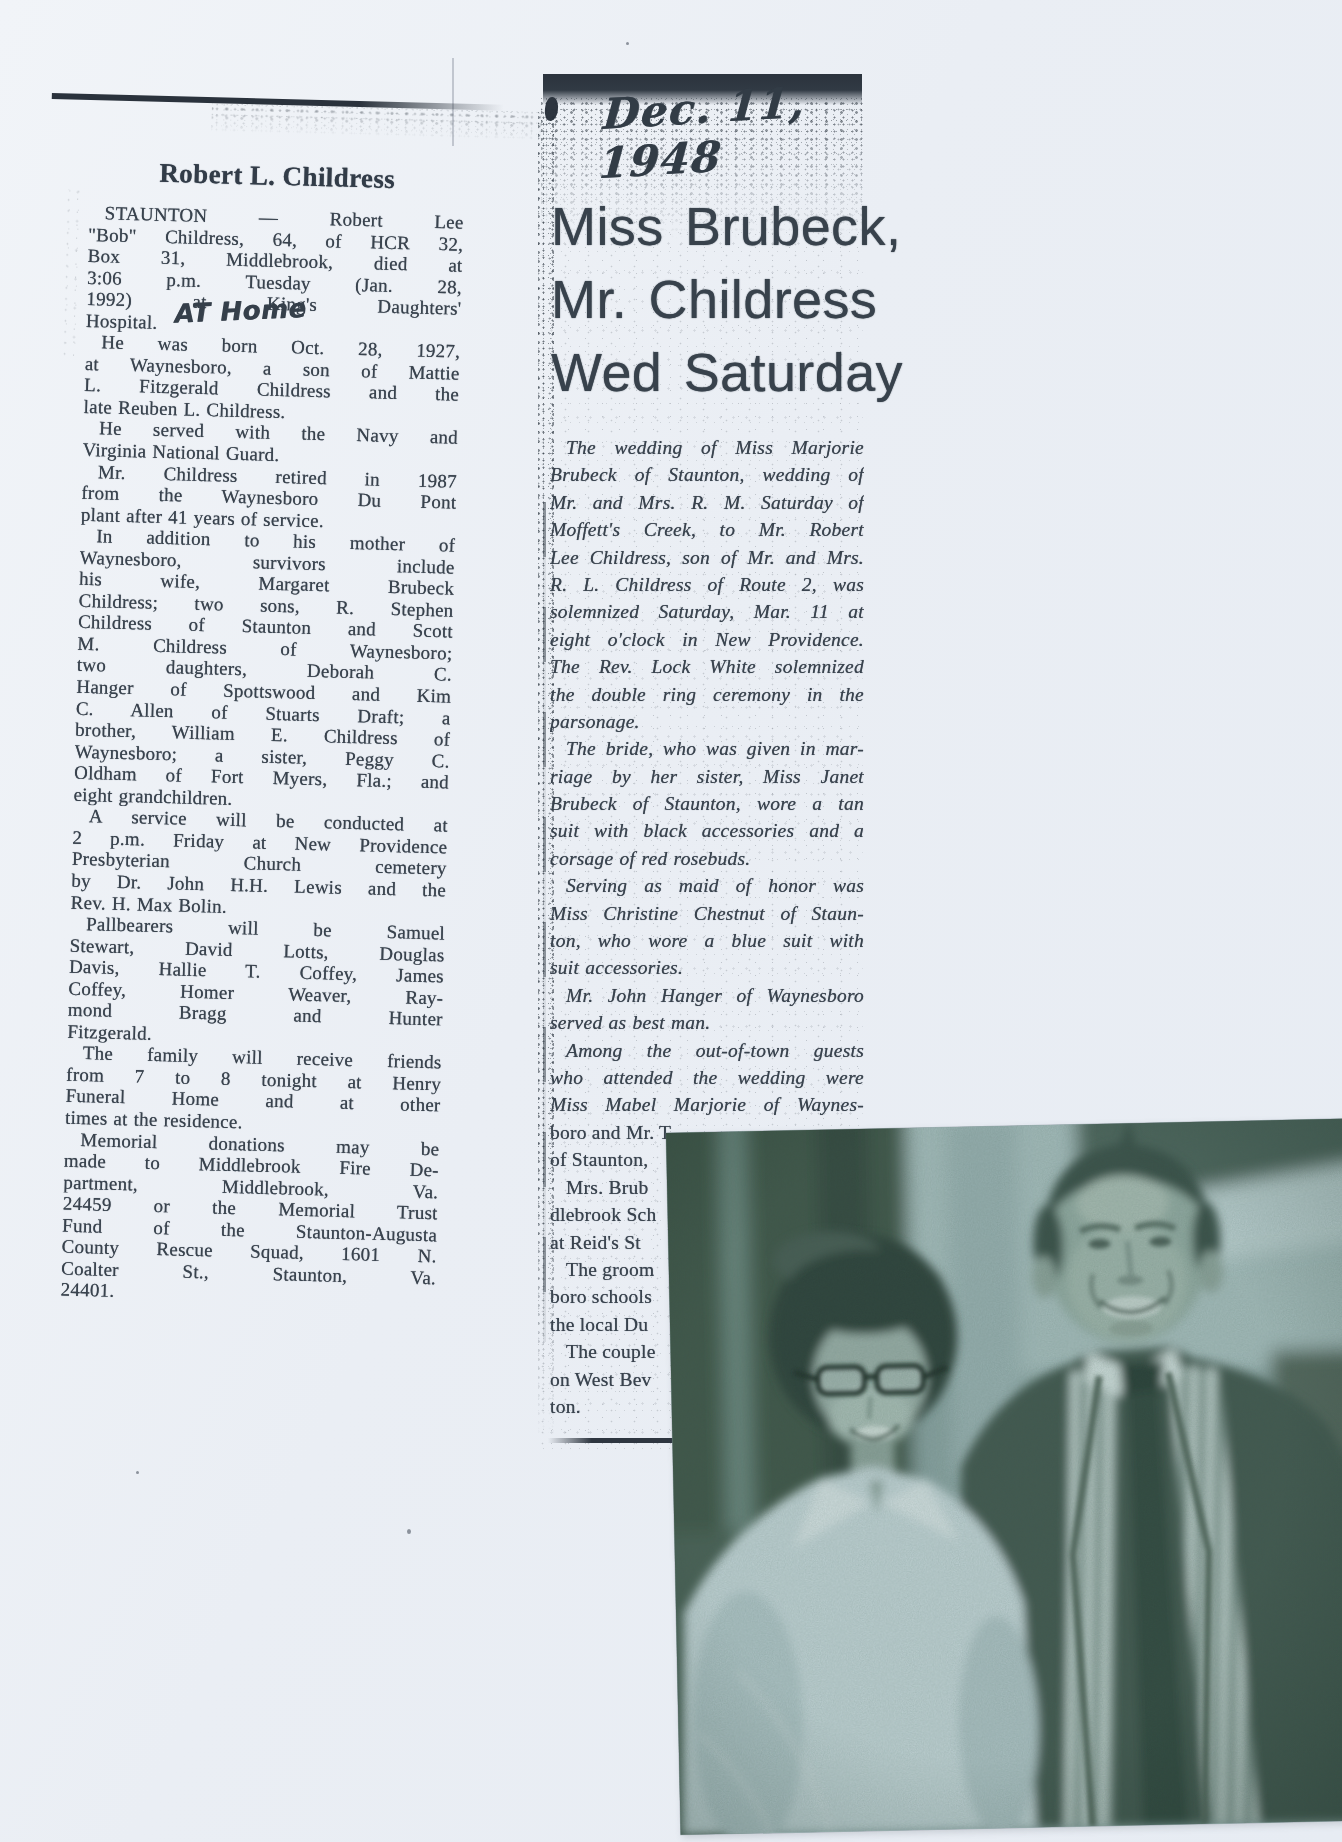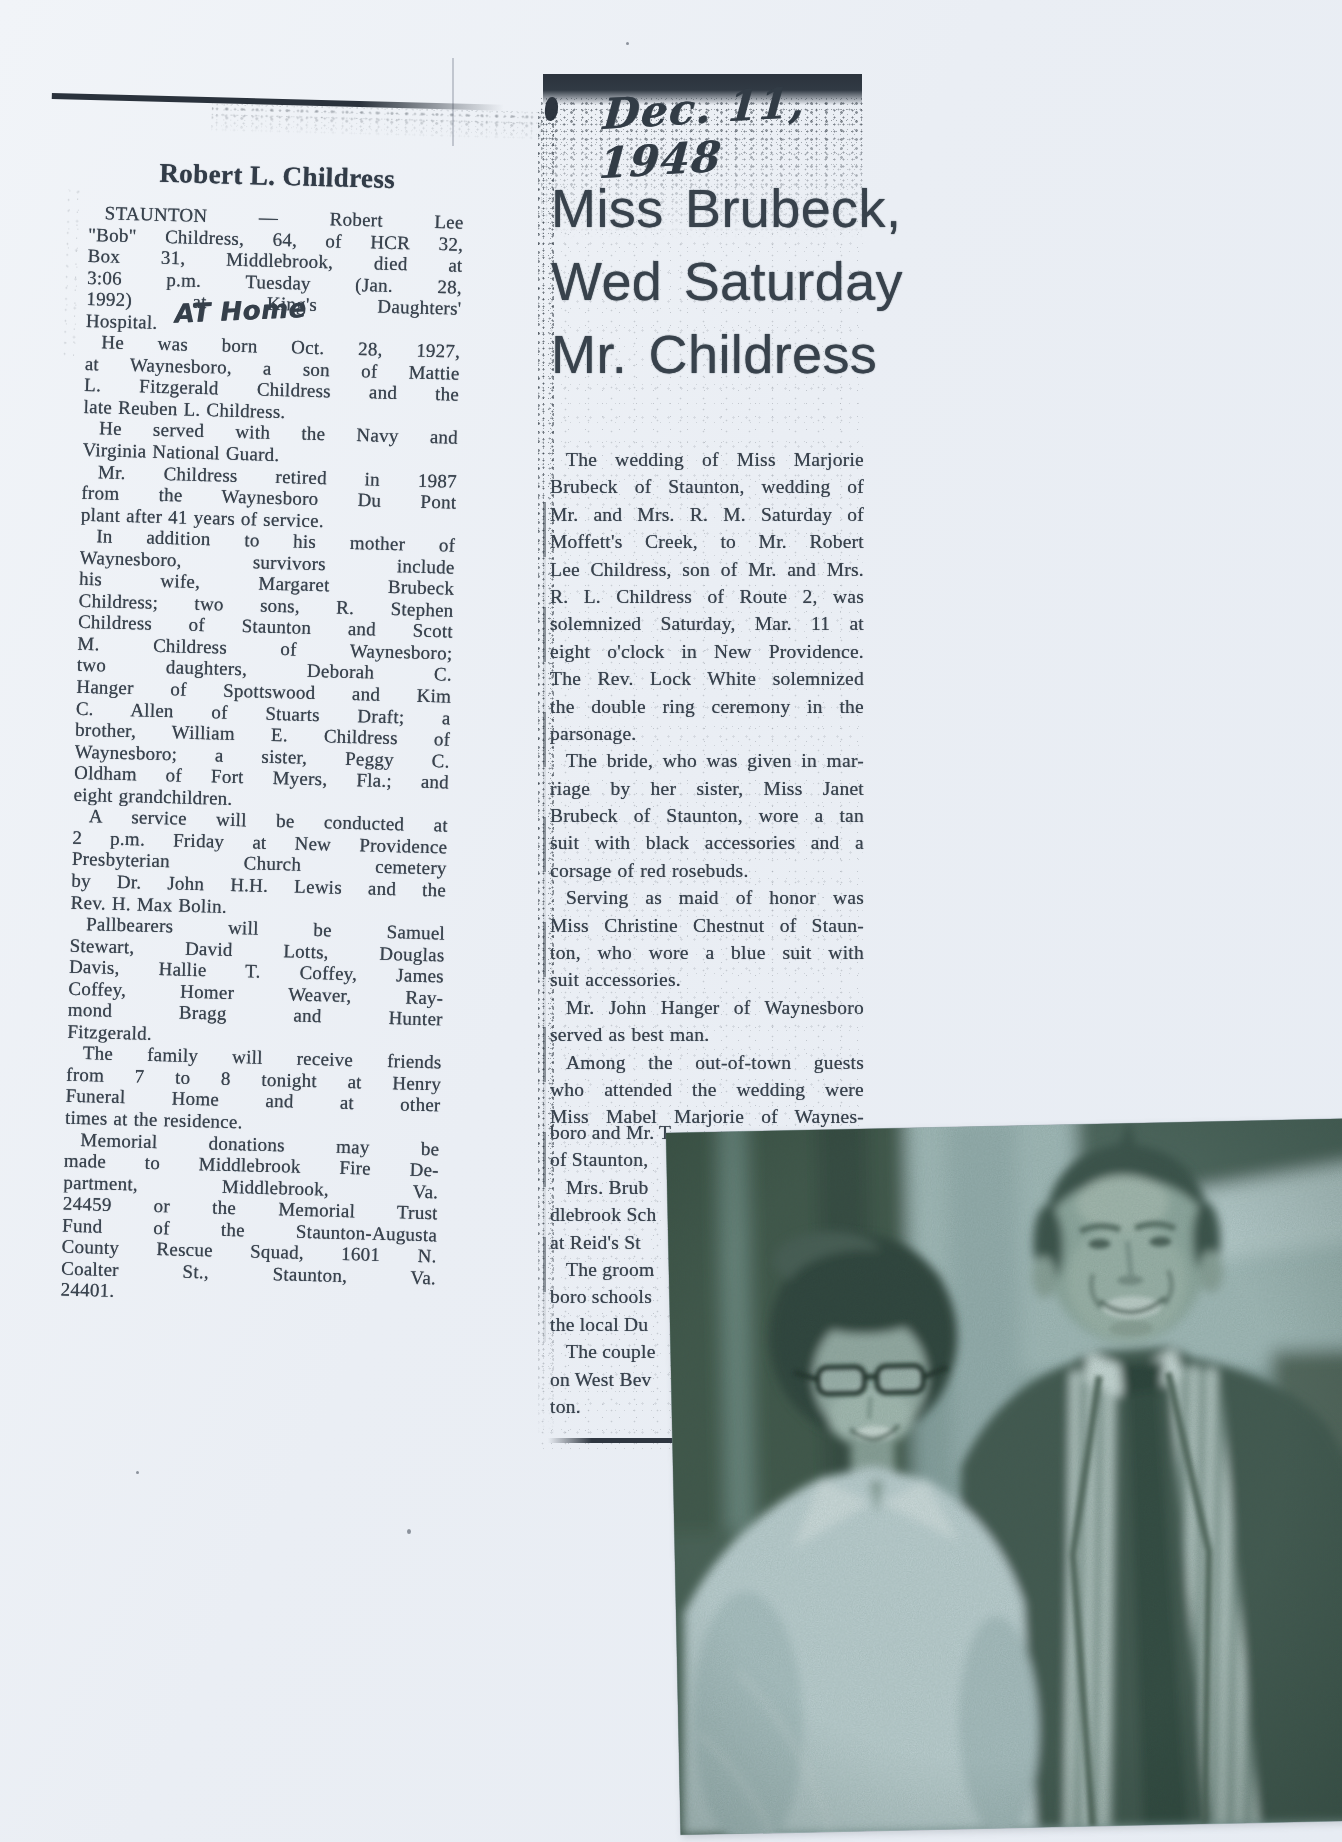--- a/index.html
+++ b/index.html
@@ -64,26 +64,26 @@
   .wed-speck-all{left:-4px;top:140px;width:322px;height:1240px;opacity:.4;}
   .wed-speck-left{left:-7px;top:40px;width:16px;height:1330px;opacity:.9;
     -webkit-mask-image:linear-gradient(#000 80%,transparent);
     mask-image:linear-gradient(#000 80%,transparent);}
   .wed-leftline{position:absolute;left:-2px;top:430px;width:2.5px;height:840px;
     background:repeating-linear-gradient(180deg,rgba(44,54,64,.5) 0 55px,rgba(44,54,64,.1) 55px 105px);}
   .wed-date{position:absolute;left:56px;top:10px;margin:0;
     font-family:"DejaVu Serif",serif;font-style:italic;font-weight:bold;font-size:42px;
     letter-spacing:1.5px;color:#323c46;transform:rotate(-3.5deg) skewX(-8deg);
     text-shadow:.6px 0 0 rgba(50,60,70,.8);}
-  .wed-headline{position:absolute;left:6px;top:100px;width:334px;margin:0;
+  .wed-headline{position:absolute;left:6px;top:118px;width:334px;margin:0;
     font-family:"Liberation Sans",sans-serif;font-weight:normal;font-size:54px;
     letter-spacing:.4px;word-spacing:6px;color:#38424c;
     text-shadow:0 0 1.2px rgba(56,66,76,.95);}
   .whl{height:73px;line-height:73px;white-space:nowrap;}
-  .wed-body{position:absolute;left:5px;top:374px;width:314px;}
+  .wed-body{position:absolute;left:5px;top:362px;width:314px;font-style:italic;}
   .wline{height:27.4px;line-height:27.4px;font-size:19.5px;overflow:hidden;}
   .wed-frags{position:absolute;left:5px;top:1047px;width:314px;}
   .fline{height:27.4px;line-height:27.4px;font-size:19.5px;text-align:left;
     letter-spacing:.25px;text-shadow:0 0 .7px rgba(56,66,78,.85);overflow:hidden;}
   .wed-rule{position:absolute;left:3px;top:1366px;width:312px;height:5px;
     background:linear-gradient(90deg,rgba(46,54,64,0) 0%,#2e3640 14%,#2e3640 100%);}
   
   .photo{position:absolute;left:666px;top:1133px;width:680px;height:702px;z-index:5;
     transform:rotate(-1.2deg);transform-origin:0 0;overflow:hidden;background:#8aa3a2;
     box-shadow:0 0 0 .5px rgba(110,122,134,.45), 2px 3px 7px rgba(80,90,100,.22);}
@@ -169,22 +169,22 @@
 
   <div class="wed">
     <div class="wed-topband"></div>
     <div class="speck speck-dense wed-speck-top"></div>
     <div class="speck wed-speck-all"></div>
     <div class="speck speck-dense wed-speck-left"></div>
     <div class="wed-leftline"></div>
     <div class="wed-date">Dec. 11, 1948</div>
     <h1 class="wed-headline">
         <div class="whl">Miss Brubeck,</div>
+        <div class="whl">Mr. Childress</div>
         <div class="whl">Wed Saturday</div>
-        <div class="whl">Mr. Childress</div>
       </h1>
     <div class="wed-body">
         <div class="wline tl ps">The wedding of Miss Marjorie</div>
         <div class="wline tl">Brubeck of Staunton, wedding of</div>
         <div class="wline tl">Mr. and Mrs. R. M. Saturday of</div>
         <div class="wline tl">Moffett's Creek, to Mr. Robert</div>
         <div class="wline tl">Lee Childress, son of Mr. and Mrs.</div>
         <div class="wline tl">R. L. Childress of Route 2, was</div>
         <div class="wline tl">solemnized Saturday, Mar. 11 at</div>
         <div class="wline tl">eight o'clock in New Providence.</div>

